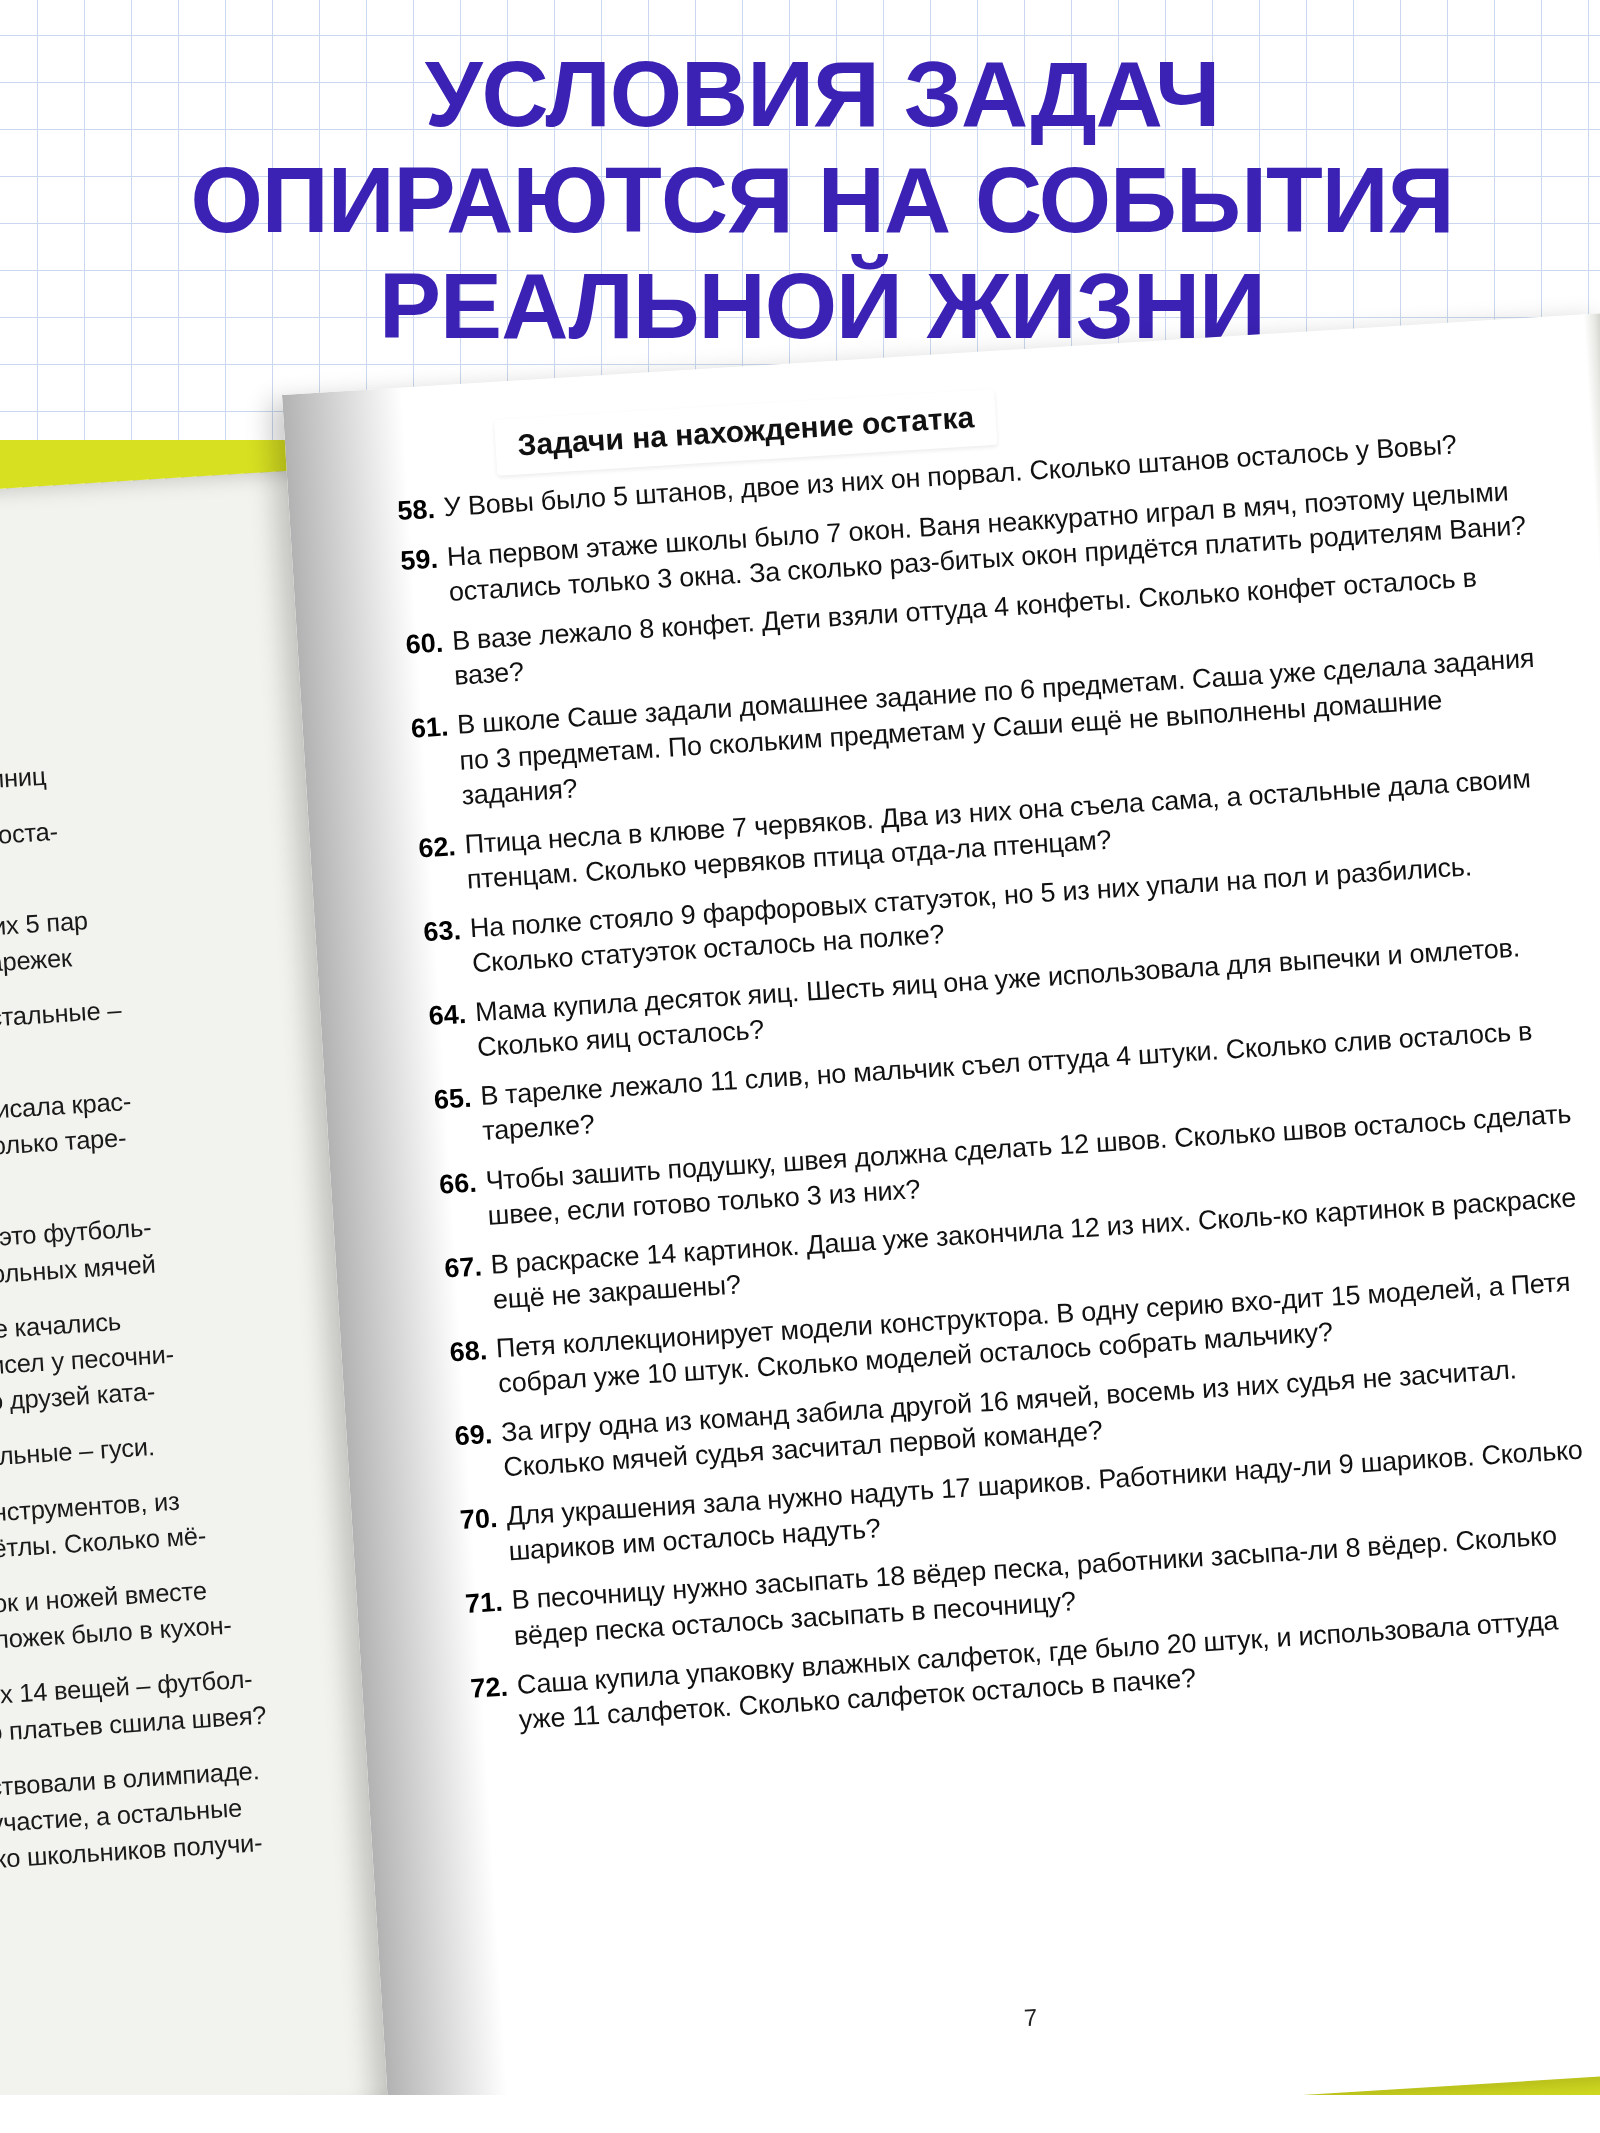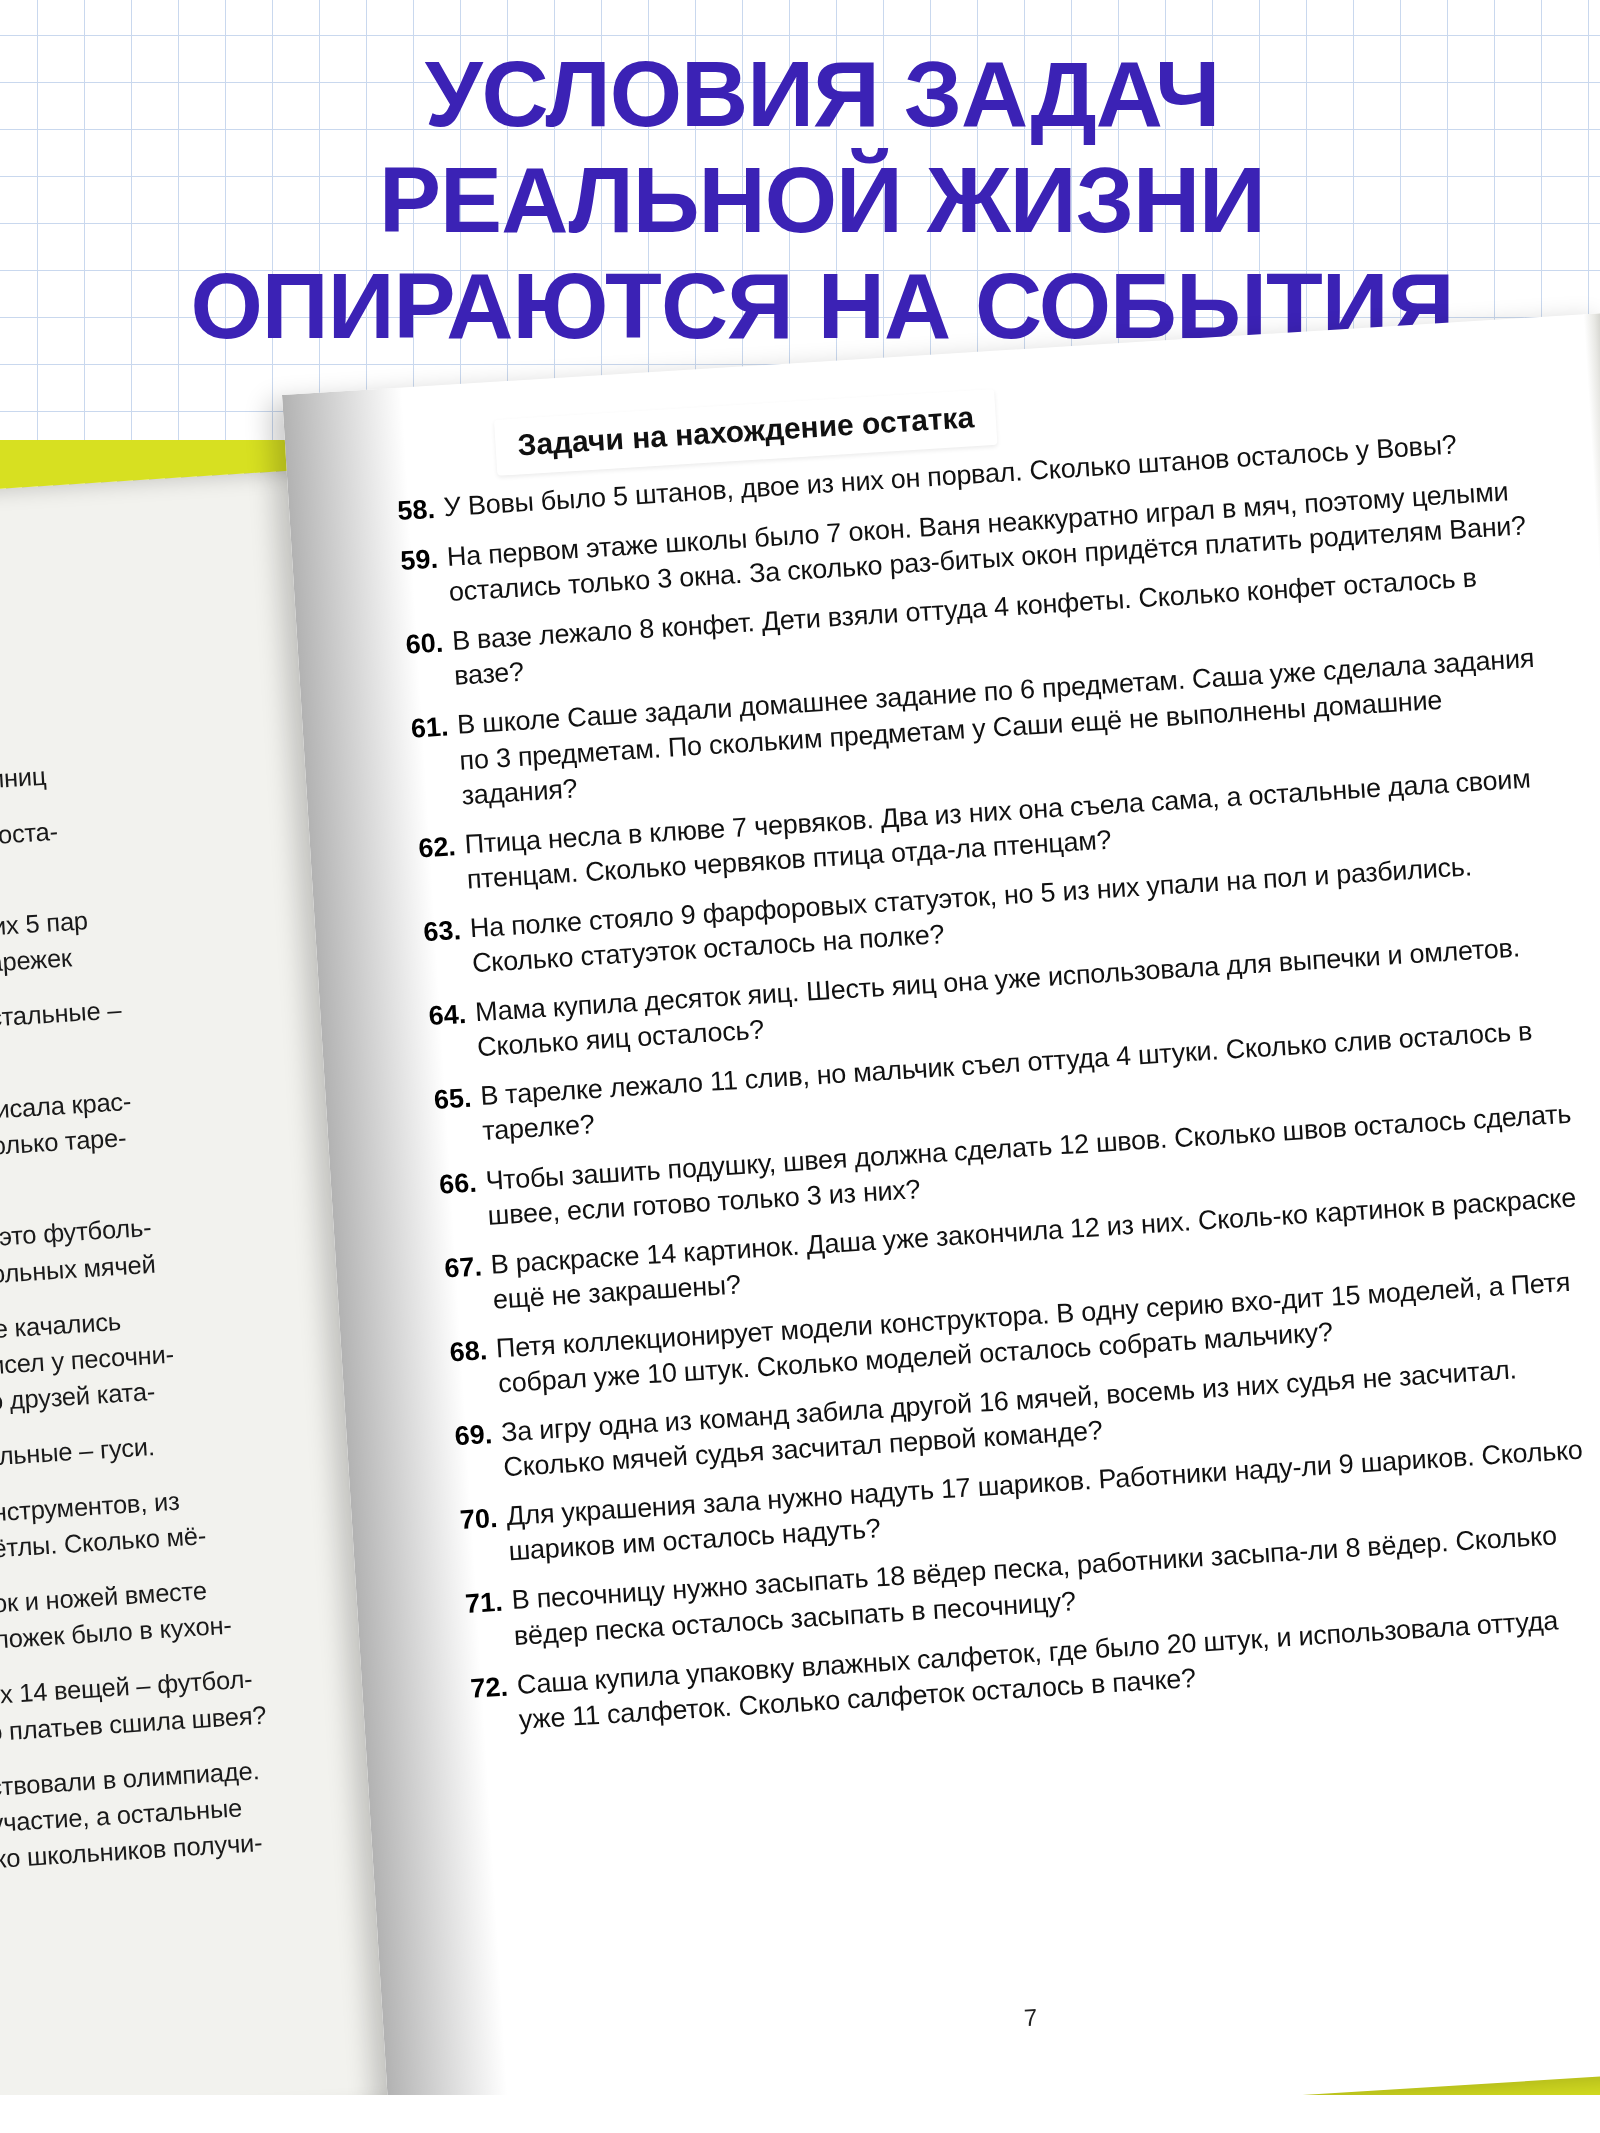--- a/index.html
+++ b/index.html
@@ -186,22 +186,22 @@
     height: 38px;
     background: #ffffff;
   }
 </style>
 </head>
 <body>
 
 <div class="banner">
   <div class="banner-title">
     <span class="line">УСЛОВИЯ ЗАДАЧ</span>
+    <span class="line">ОПИРАЮТСЯ НА СОБЫТИЯ</span>
     <span class="line">РЕАЛЬНОЙ ЖИЗНИ</span>
-    <span class="line">ОПИРАЮТСЯ НА СОБЫТИЯ</span>
   </div>
 </div>
 
 <div class="green-band"></div>
 
 <div class="book">
 
   <div class="page-left">
     <div class="lp-inner">
 

